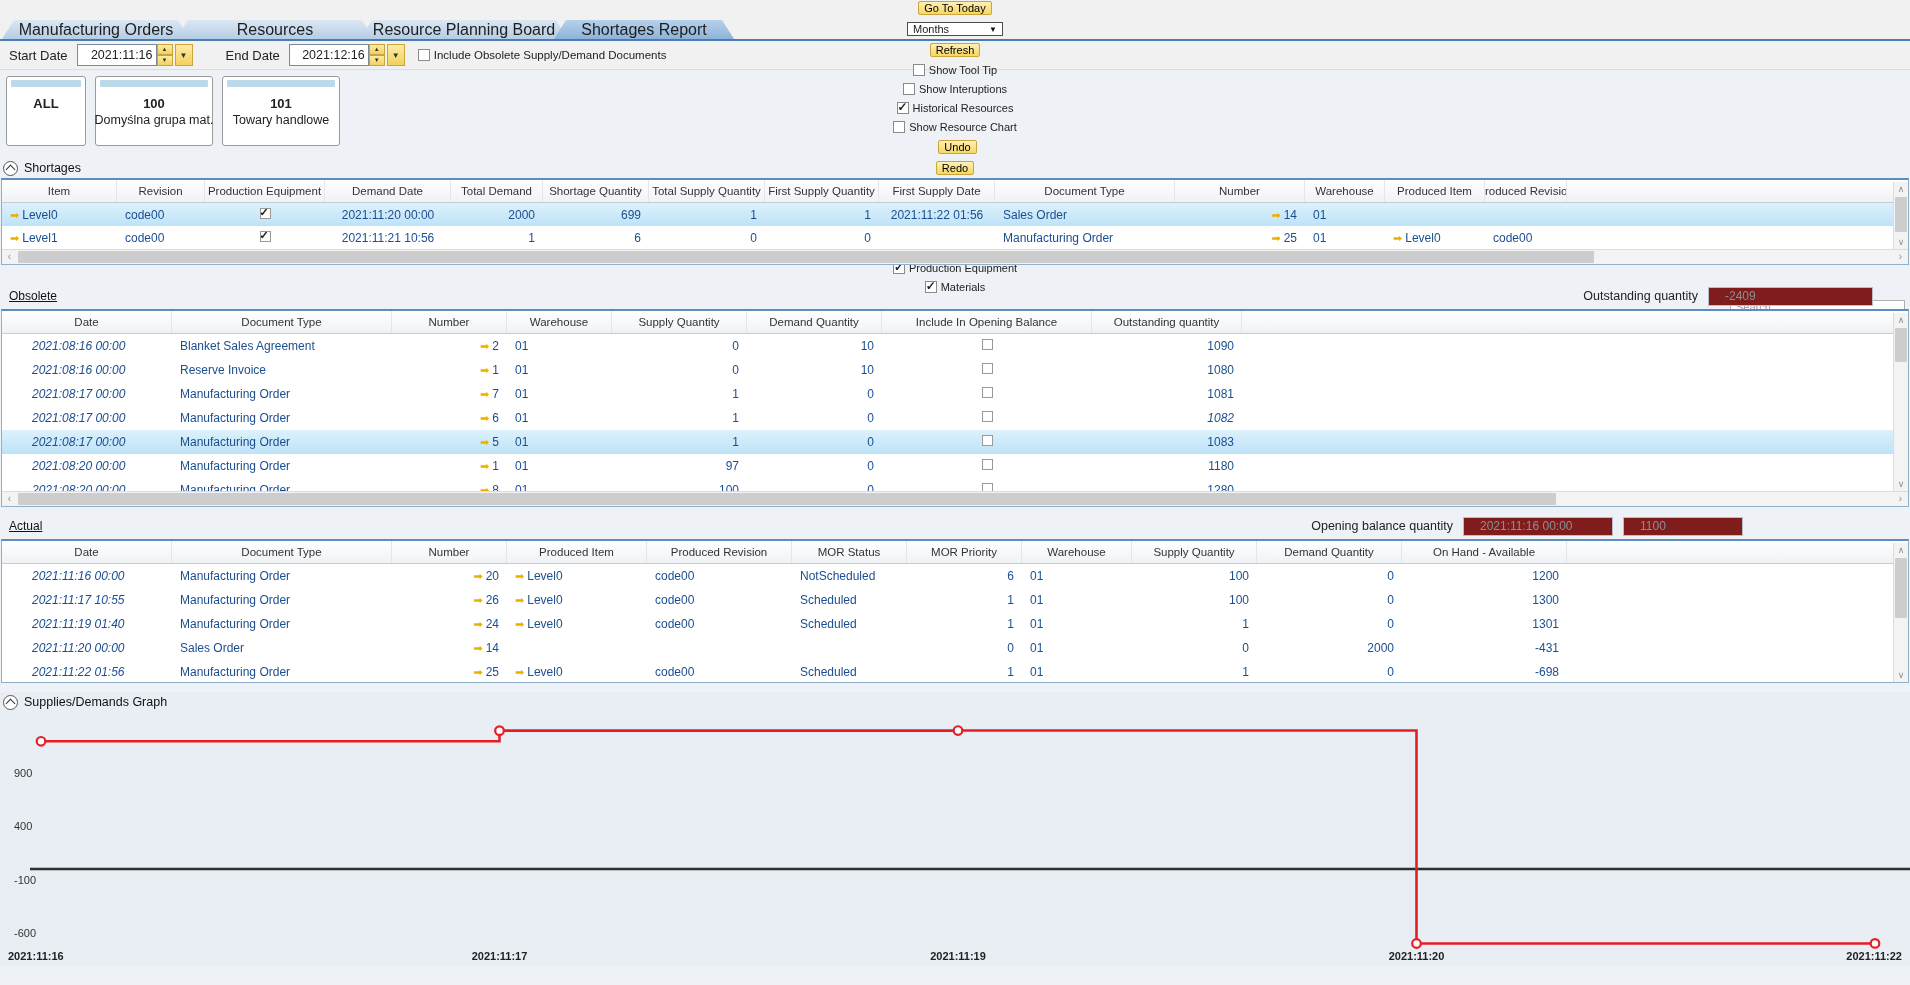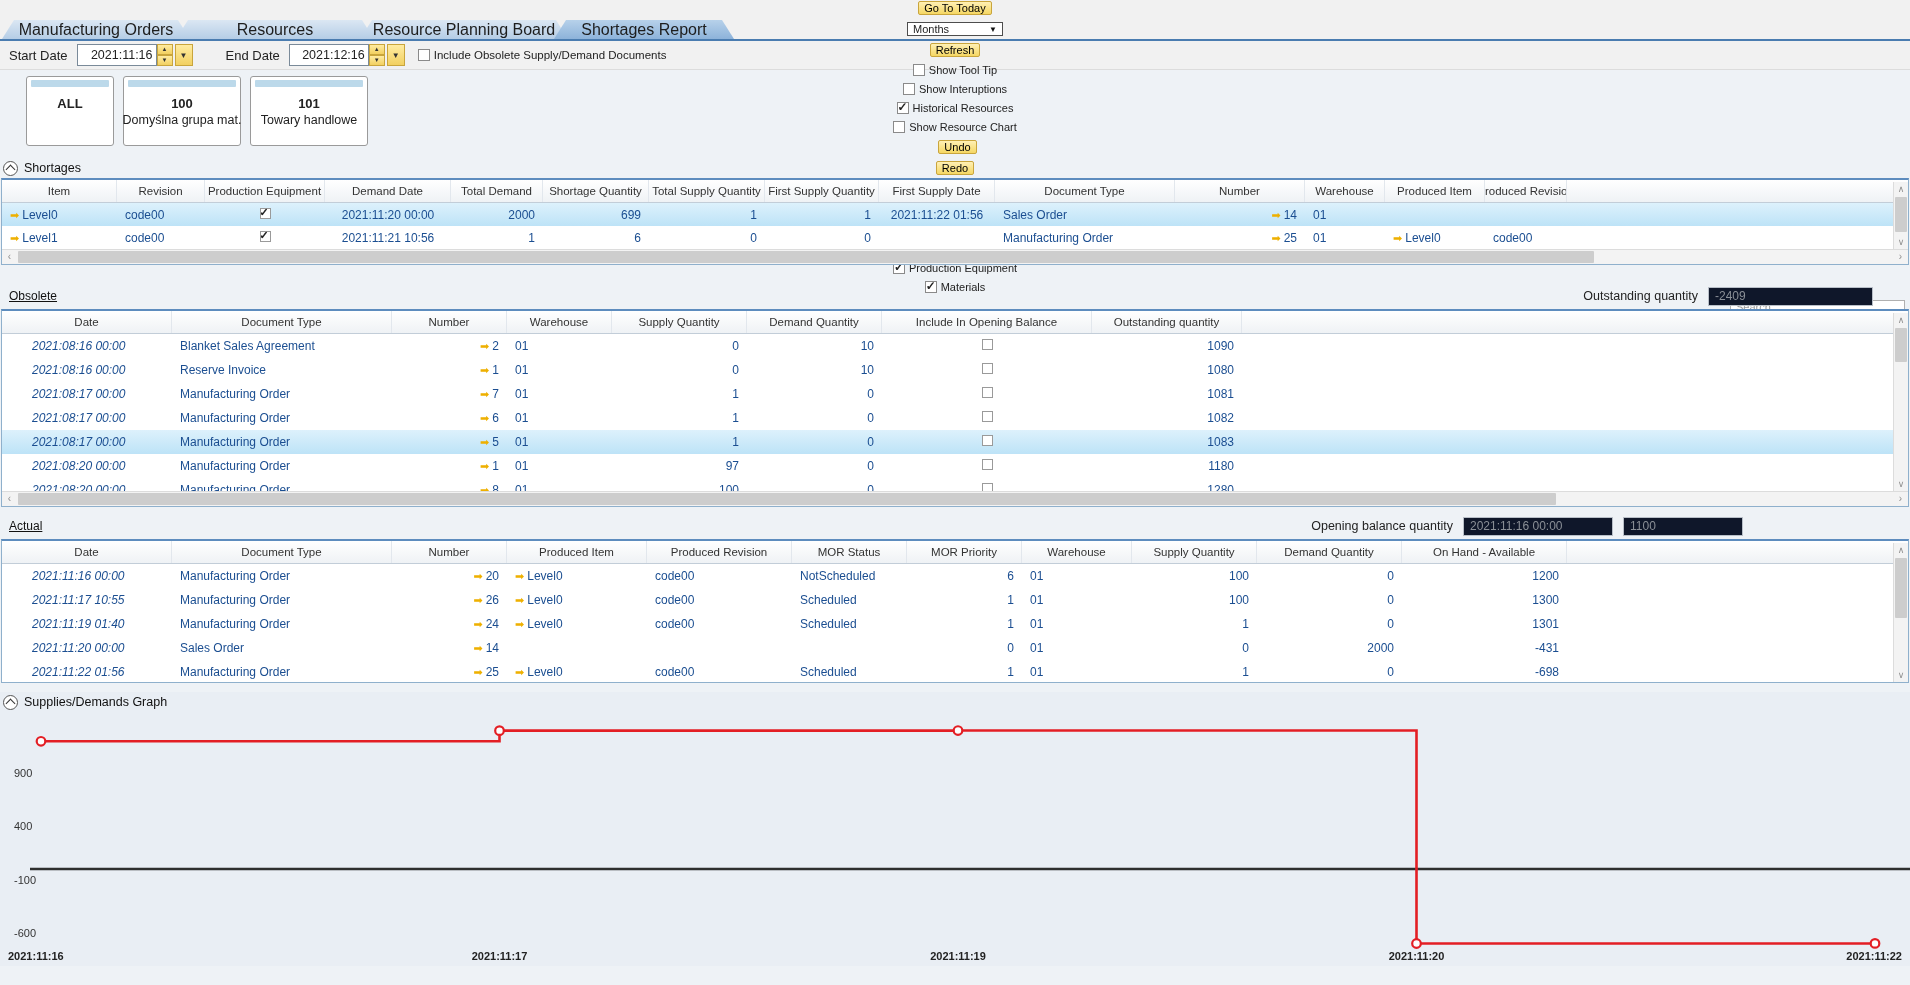--- a/index.html
+++ b/index.html
@@ -29,40 +29,40 @@
   .date-field{display:flex;align-items:stretch;height:22px;}
   .date-input{width:80px;border:1px solid #7a8a99;text-align:right;font-size:12.5px;padding:0 3px;font-family:inherit;color:#222;}
   .spin{display:flex;flex-direction:column;width:16px;}
   .spin-btn{flex:1;font-size:6px;line-height:5px;background:linear-gradient(#ffeca2,#f2d060);border:1px solid #c9a53c;padding:0;cursor:pointer;color:#333;}
   .drop-btn{width:18px;background:linear-gradient(#ffeca2,#f2d060);border:1px solid #c9a53c;font-size:8px;margin-left:2px;cursor:pointer;color:#333;}
   .filter-cb{font-size:11.5px;margin-left:4px;}
 
   
   .groups{display:flex;gap:9px;padding:6px 6px;height:82px;}
   .gcard{width:118px;border:1px solid #9a9a9a;border-radius:3px;background:#fff;display:flex;flex-direction:column;align-items:center;cursor:pointer;}
-  .gcard:nth-child(1){width:88px;margin-left:20px;}
+  .gcard:nth-child(1){width:80px;}
   .gcard .strip{height:7px;width:calc(100% - 8px);background:#bcd9ea;margin-top:3px;border-radius:1px;}
   .gcard .code{font-weight:bold;font-size:13px;margin-top:9px;}
   .gcard .gname{font-size:12.5px;margin-top:2px;color:#222;white-space:nowrap;}
 
   
   .section-head{display:flex;align-items:center;gap:6px;height:20px;padding:0 3px;font-size:12.5px;color:#111;}
   .collapse-icon{width:15px;height:15px;border:1px solid #555;border-radius:50%;background:#fff;display:inline-flex;align-items:center;justify-content:center;cursor:pointer;flex:none;}
   .collapse-icon::after{content:"";display:block;width:6px;height:6px;border-left:1.6px solid #333;border-top:1.6px solid #333;transform:rotate(45deg);margin-top:2px;}
   .sec-shortages{margin-top:6px;}
   .sec-sd{margin-top:18px;}
   .sec-graph{margin-top:9px;background:#e9eef4;}
 
   .subrow{display:flex;align-items:center;height:26px;padding:0 9px;font-size:12px;color:#111;}
   .subrow2{margin-top:6px;}
   .link-label{text-decoration:underline;cursor:pointer;}
   .right-group{margin-left:auto;display:flex;align-items:center;gap:10px;font-size:12.5px;color:#222;}
   .right-group.ob{margin-right:28px;}
   .right-group.op{margin-right:158px;}
-  .ro-box{border:1px solid #b8bfc8;background:#0f172a;color:#8a8f96;font-size:12px;height:19px;display:flex;align-items:center;padding:0 6px;}
+  .ro-box{border:1px solid #b8bfc8;background:#7f1d1d;color:#8a8f96;font-size:12px;height:19px;display:flex;align-items:center;padding:0 16px;}
   .w165{width:165px;} .w150{width:150px;} .w120{width:120px;}
 
   
   .table-panel{position:relative;margin:0 1px;background:#fff;border:1px solid #8fb0cc;border-top:2px solid #5d8cbe;overflow:hidden;}
   .t-head{display:flex;height:23px;background:linear-gradient(#ffffff,#eff2f5);border-bottom:1px solid #c2cdd8;}
   .t-th{flex:none;display:flex;align-items:center;justify-content:center;font-size:11.5px;color:#333;border-right:1px solid #e2e7ed;overflow:hidden;white-space:nowrap;cursor:pointer;}
   .t-body{overflow:hidden;}
   .t-row{display:flex;align-items:center;color:#1b4e91;font-size:12px;cursor:pointer;}
   .t-row.selected{background:linear-gradient(#ddf1fc,#bde3f7);}
   .t-cell{flex:none;padding:0 8px;white-space:nowrap;overflow:hidden;}
@@ -319,21 +319,21 @@
               <div class="t-cell" style="width: 150px; text-align: right;">1081</div>
             </div>
             <div class="t-row" style="height: 24px;">
               <div class="t-cell date" style="width: 170px; text-align: left;">2021:08:17 00:00</div>
               <div class="t-cell" style="width: 220px; text-align: left;">Manufacturing Order</div>
               <div class="t-cell" style="width: 115px; text-align: right;"><span class="arrow">➡</span>6</div>
               <div class="t-cell" style="width: 105px; text-align: left;">01</div>
               <div class="t-cell" style="width: 135px; text-align: right;">1</div>
               <div class="t-cell" style="width: 135px; text-align: right;">0</div>
               <div class="t-cell" style="width: 210px; text-align: center;"><span class="cbs"></span></div>
-              <div class="t-cell" style="width: 150px; text-align: right;">1082</div>
+              <div class="t-cell" style="width: 150px; text-align: right; font-style: italic;">1082</div>
             </div>
             <div class="t-row selected" style="height: 24px;">
               <div class="t-cell date" style="width: 170px; text-align: left;">2021:08:17 00:00</div>
               <div class="t-cell" style="width: 220px; text-align: left;">Manufacturing Order</div>
               <div class="t-cell" style="width: 115px; text-align: right;"><span class="arrow">➡</span>5</div>
               <div class="t-cell" style="width: 105px; text-align: left;">01</div>
               <div class="t-cell" style="width: 135px; text-align: right;">1</div>
               <div class="t-cell" style="width: 135px; text-align: right;">0</div>
               <div class="t-cell" style="width: 210px; text-align: center;"><span class="cbs"></span></div>
               <div class="t-cell" style="width: 150px; text-align: right;">1083</div>

